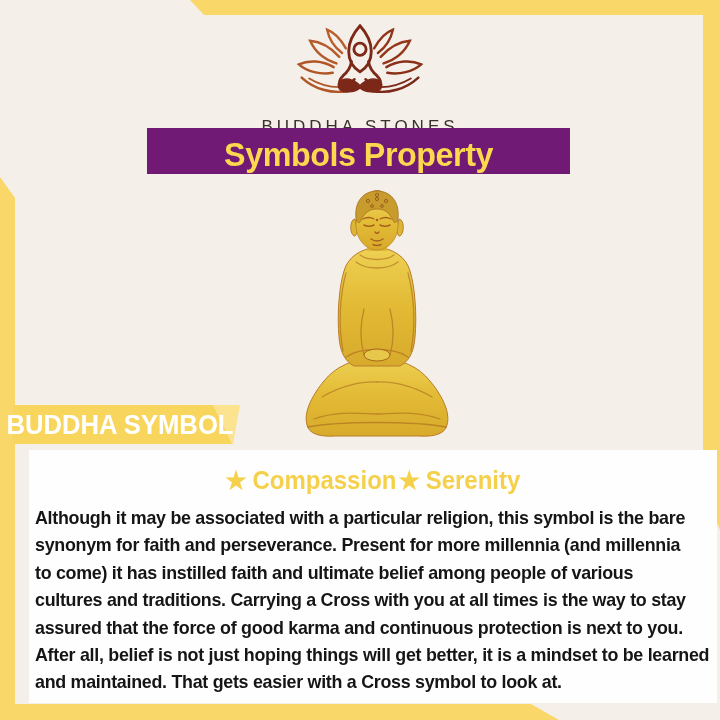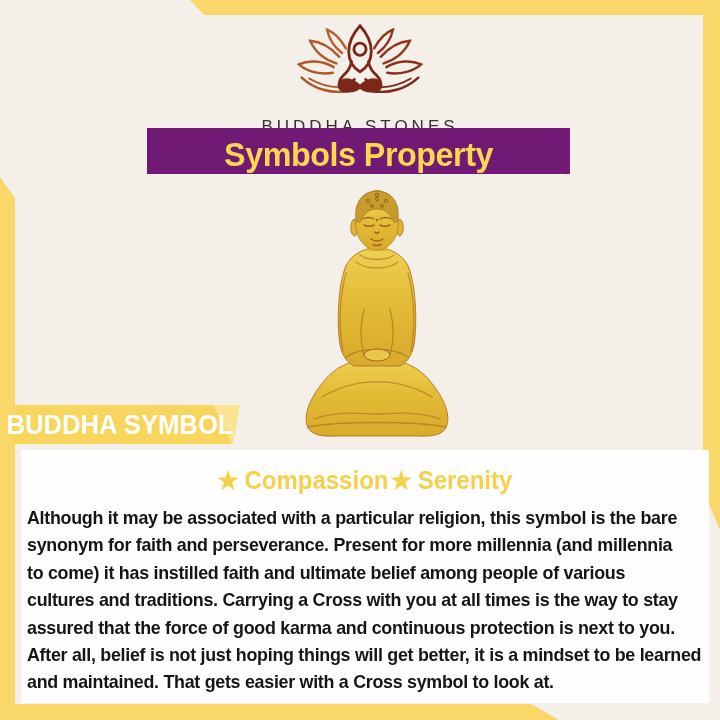--- a/index.html
+++ b/index.html
@@ -36,21 +36,21 @@
   .ribbon-svg{position:absolute;left:0;top:400px;width:260px;height:52px;}
   .ribbon-label{
     position:absolute;left:30px;top:407px;width:180px;height:37px;
     display:flex;align-items:center;justify-content:center;
     font-size:27px;font-weight:700;color:#ffffff;white-space:nowrap;
     transform:scaleX(0.95);
   }
 
   
   .content-panel{
-    position:absolute;left:21px;top:450px;width:688px;height:253px;
+    position:absolute;left:29px;top:450px;width:688px;height:253px;
     background:#fefefe;
   }
   .properties-heading{
     margin:0;padding-top:16px;text-align:center;
     font-size:25px;font-weight:700;color:#f5d04a;white-space:nowrap;
   }
   .properties-heading .inner{display:inline-block;transform:scaleX(0.96);}
   .prop-star{margin-right:6px;}
   .prop-item + .prop-star{margin-left:2px;}
   .body-text{

